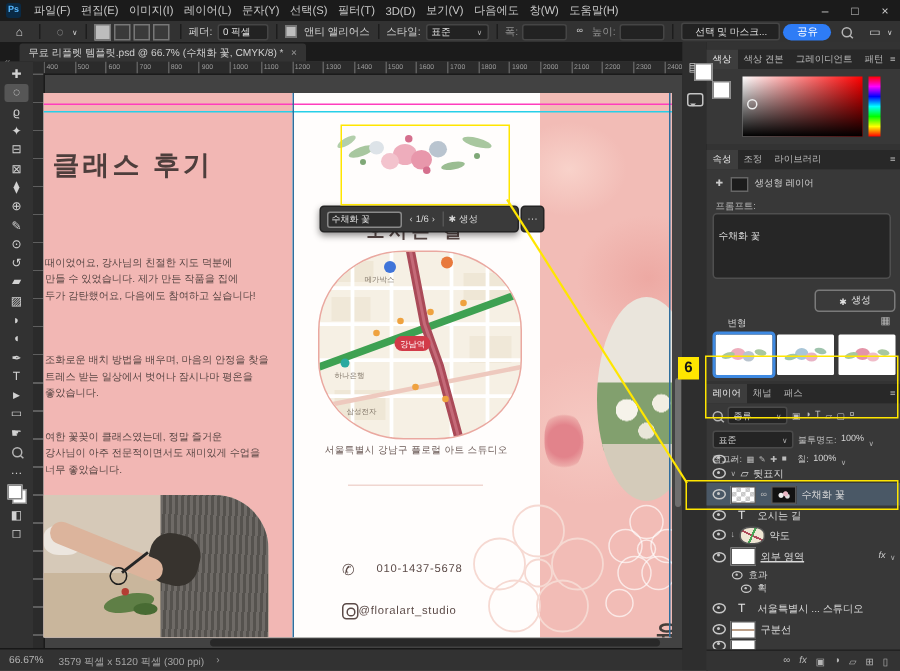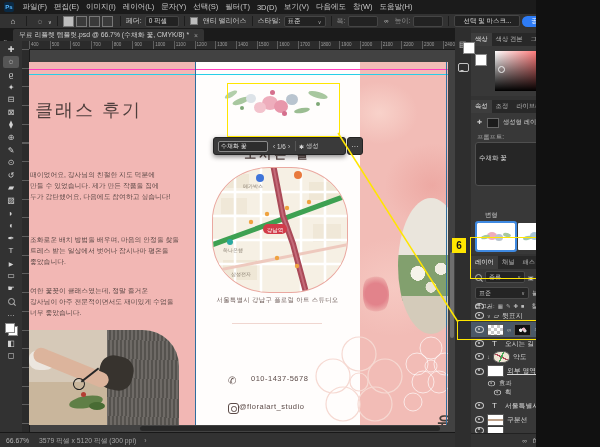--- a/index.html
+++ b/index.html
@@ -1,16 +1,16 @@
 <!DOCTYPE html>
 <html><head>
 <meta charset="utf-8">
 <style>
   html,body{margin:0;padding:0;background:#111}
-  #app{position:relative;width:536px;height:447px;background:#262626;font-family:"Liberation Sans",sans-serif;overflow:hidden;color:#cfcfcf}
+  #app{position:relative;width:600px;height:447px;background:#262626;font-family:"Liberation Sans",sans-serif;overflow:hidden;color:#cfcfcf}
   .ab{position:absolute}
   .f{display:flex;align-items:center}
   
   .titlebar{left:0;top:0;width:600px;height:14px;background:#1b1b1b;font-size:7.5px;color:#c9c9c9}
   .pslogo{width:10px;height:10px;background:#0a2a45;color:#58b8ff;font-size:6px;font-weight:bold;border-radius:2px;display:flex;align-items:center;justify-content:center;margin:0 5px 0 4px}
   .menu{padding:0 3.5px;white-space:nowrap}
   .winbtn{width:20px;text-align:center;font-size:8px;color:#cfcfcf}
   .optionsbar{left:0;top:14px;width:600px;height:14px;background:#323232;border-bottom:1px solid #171717;font-size:7px}
   .obsep{width:1px;height:10px;background:#1d1d1d;margin:0 5px}
   .field{background:#222;border:1px solid #454545;border-radius:2px;height:9px;padding:0 3px;font-size:6.5px;color:#ddd;display:flex;align-items:center}
@@ -56,21 +56,21 @@
   .rulertop{left:29px;top:41px;width:426px;height:8px;background:#2b2b2b;border-bottom:1px solid #1b1b1b;display:flex;overflow:hidden}
   .rulertop span{flex:none;width:18.7px;font-size:4.6px;color:#9b9b9b;border-left:1px solid #5e5e5e;padding-left:1px;line-height:8px}
   .rulerleft{left:22px;top:49px;width:7px;height:383px;background:#2b2b2b;border-right:1px solid #1b1b1b;background-image:repeating-linear-gradient(180deg,#5e5e5e 0,#5e5e5e 1px,transparent 1px,transparent 18.7px)}
   .rcorner{left:22px;top:41px;width:7px;height:8px;background:#2b2b2b;border-right:1px solid #1b1b1b;border-bottom:1px solid #1b1b1b}
   .doc{left:29px;top:62px;width:419px;height:363px;background:#fffdfc;overflow:hidden}
   .pLeft{left:0;top:0;width:166px;height:363px;background:#f2b7b4}
   .pMid{left:166px;top:0;width:165px;height:363px;background:#fffdfc}
   .pRight{left:331px;top:0;width:88px;height:363px;background:radial-gradient(ellipse 55px 45px at 22% 14%,#f8d2ca 0%,rgba(248,210,202,0) 70%),radial-gradient(ellipse 66px 58px at 82% 34%,#eda9a3 0%,rgba(237,169,163,0) 72%),radial-gradient(ellipse 75px 66px at 38% 62%,#f6c9c2 0%,rgba(246,201,194,0) 75%),#f2bcb6}
   .guideH{height:1px}
   .guideV{width:1px}
-  .h1{font-size:18px;font-weight:normal;color:#4e3e3c;letter-spacing:2px}
+  .h1{font-size:18px;font-weight:bold;color:#4e3e3c;letter-spacing:2px}
   .pline{font-size:6.8px;color:#5a4745;white-space:nowrap}
   .mid-h{width:165px;text-align:center;font-size:12px;font-weight:bold;color:#5a4a48;letter-spacing:3px}
   .addr{width:165px;text-align:center;font-size:6.4px;color:#6b5a56;letter-spacing:.3px}
   .contact{width:165px;text-align:center;font-size:13px;color:#5c4b48;letter-spacing:1px;font-weight:bold}
   .crow{font-size:7.5px;color:#5c4b48;letter-spacing:.5px}
   .igicon{width:9px;height:9px;border:1.2px solid #5c4b48;border-radius:3px;position:relative;display:inline-block}
   .igicon::after{content:"";position:absolute;left:2px;top:2px;width:3.5px;height:3.5px;border:1px solid #5c4b48;border-radius:50%}
   .phicon::before{content:"✆";font-size:10px;color:#5c4b48}
   .bl{position:absolute;border-radius:50%}
   .map{border:1.5px solid #eaa8a0;border-radius:42%;overflow:hidden;background:#f6f0e4}

